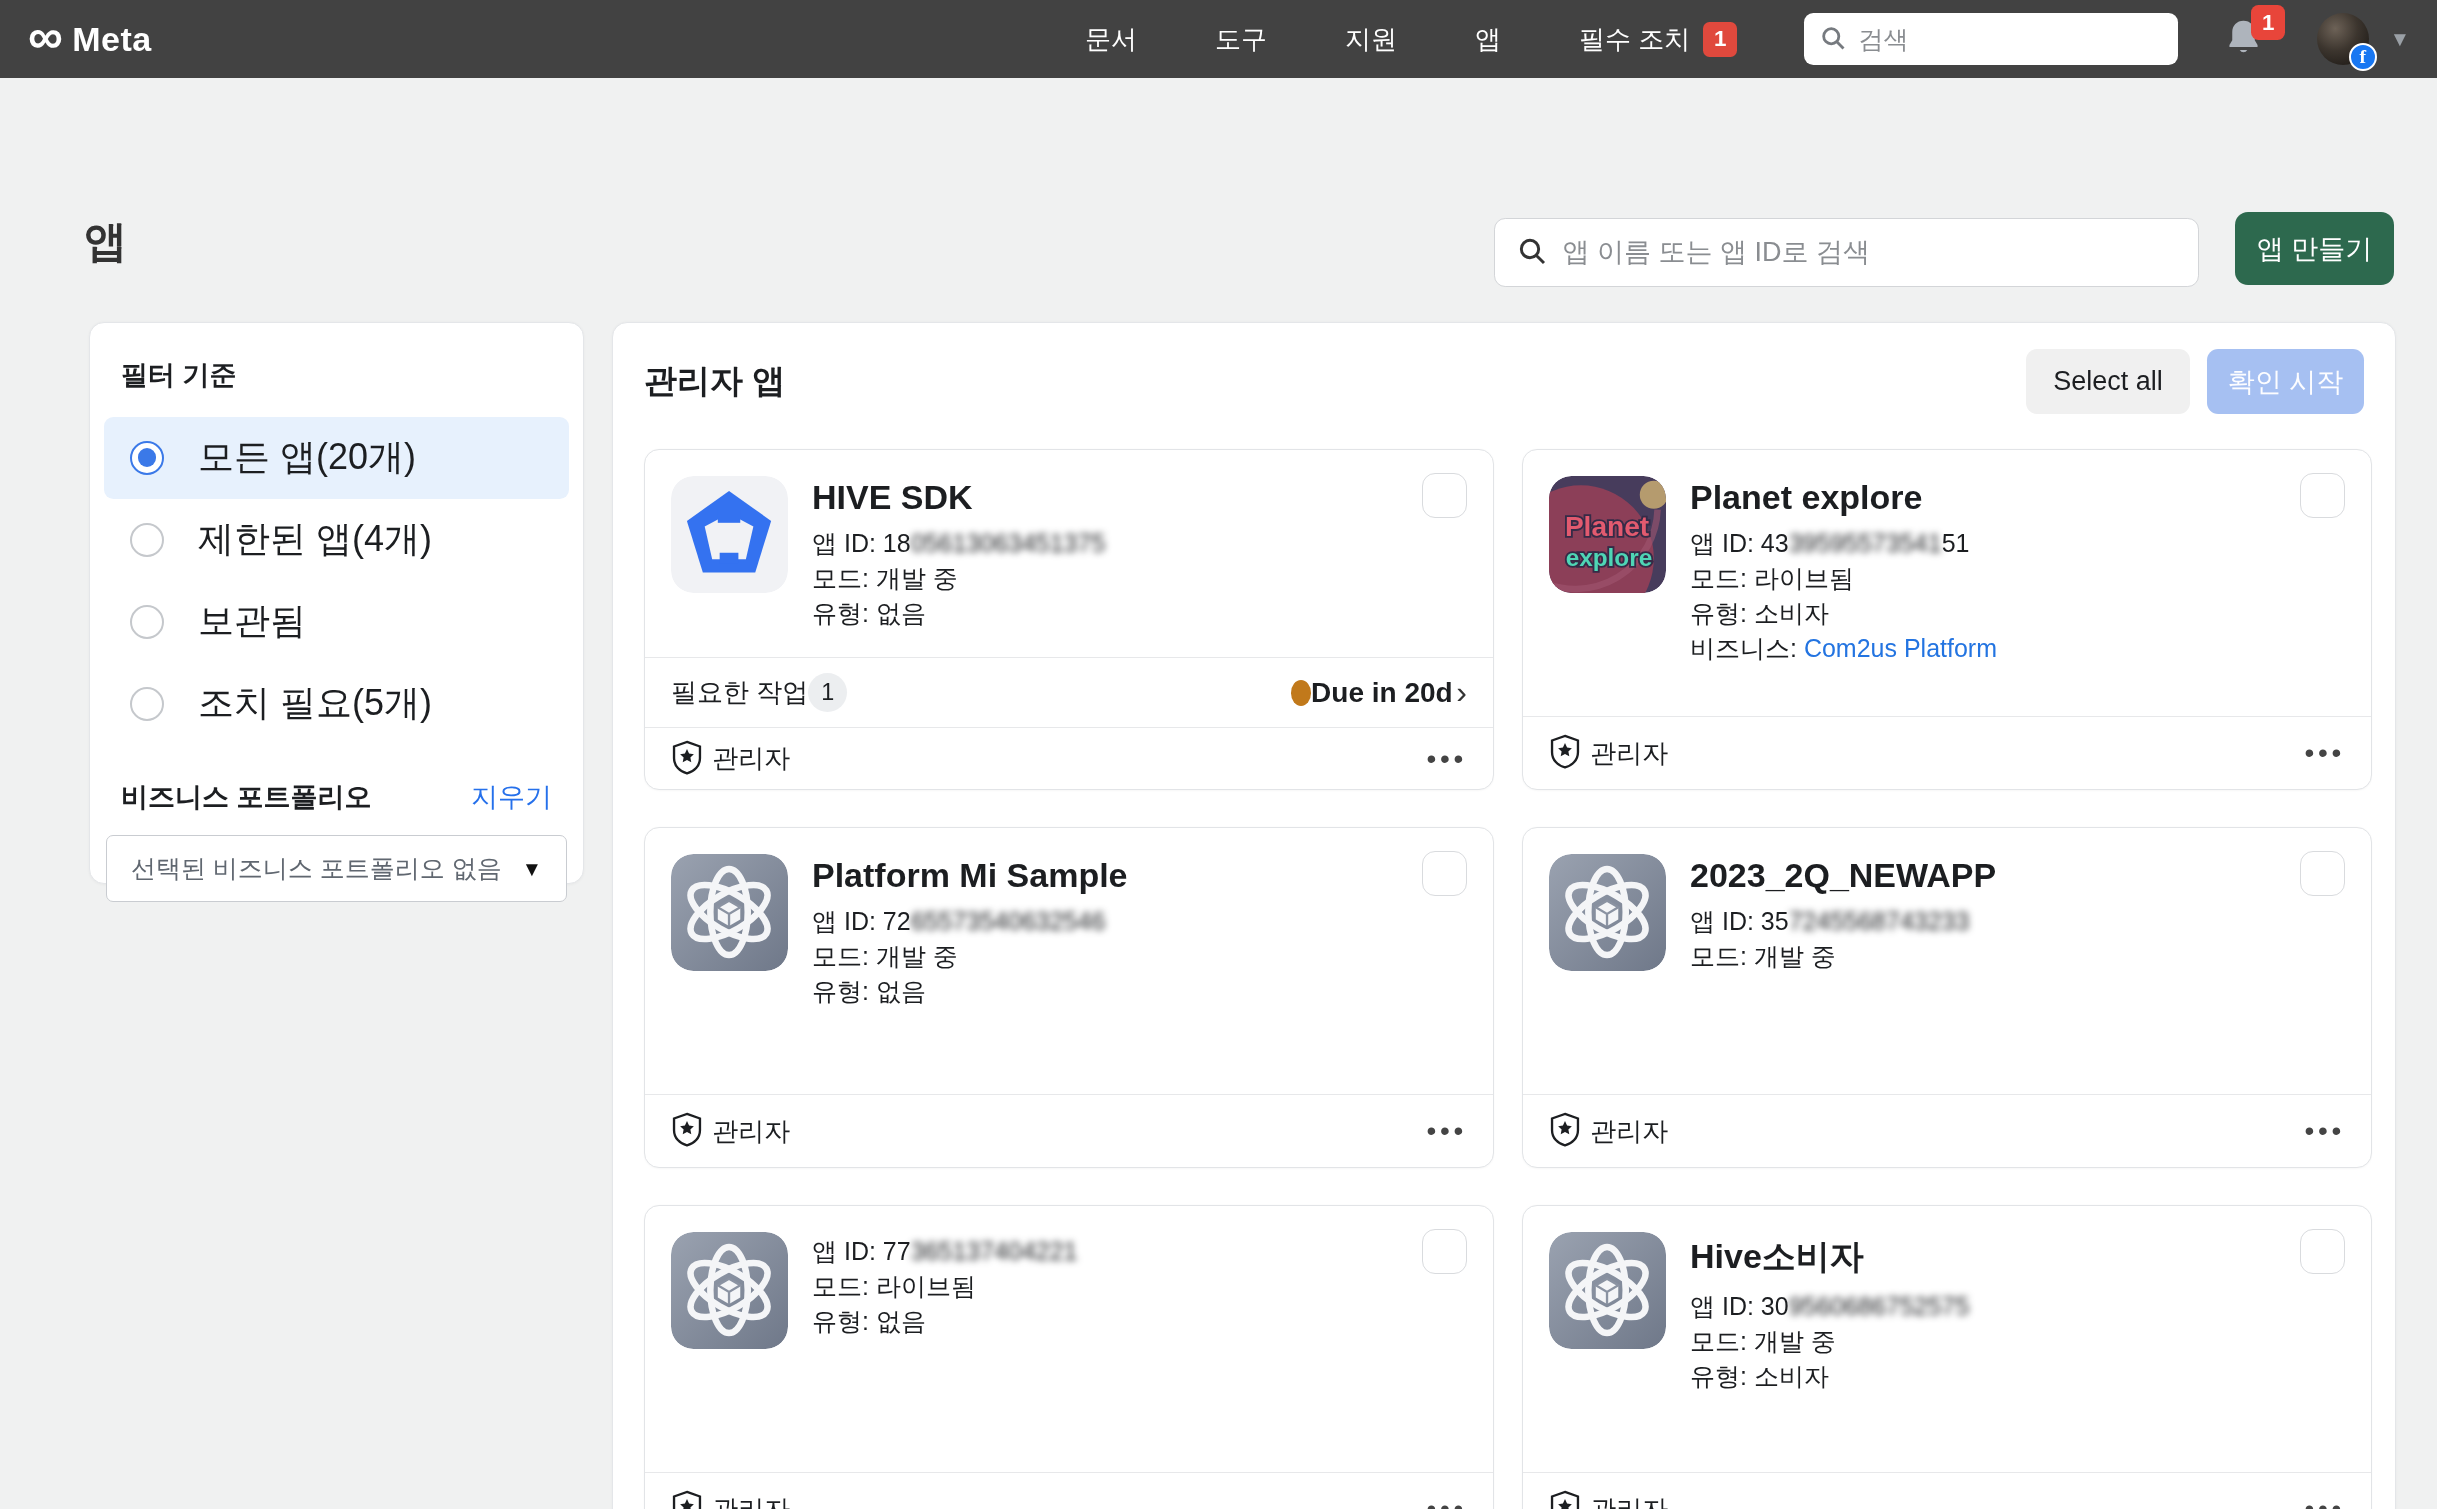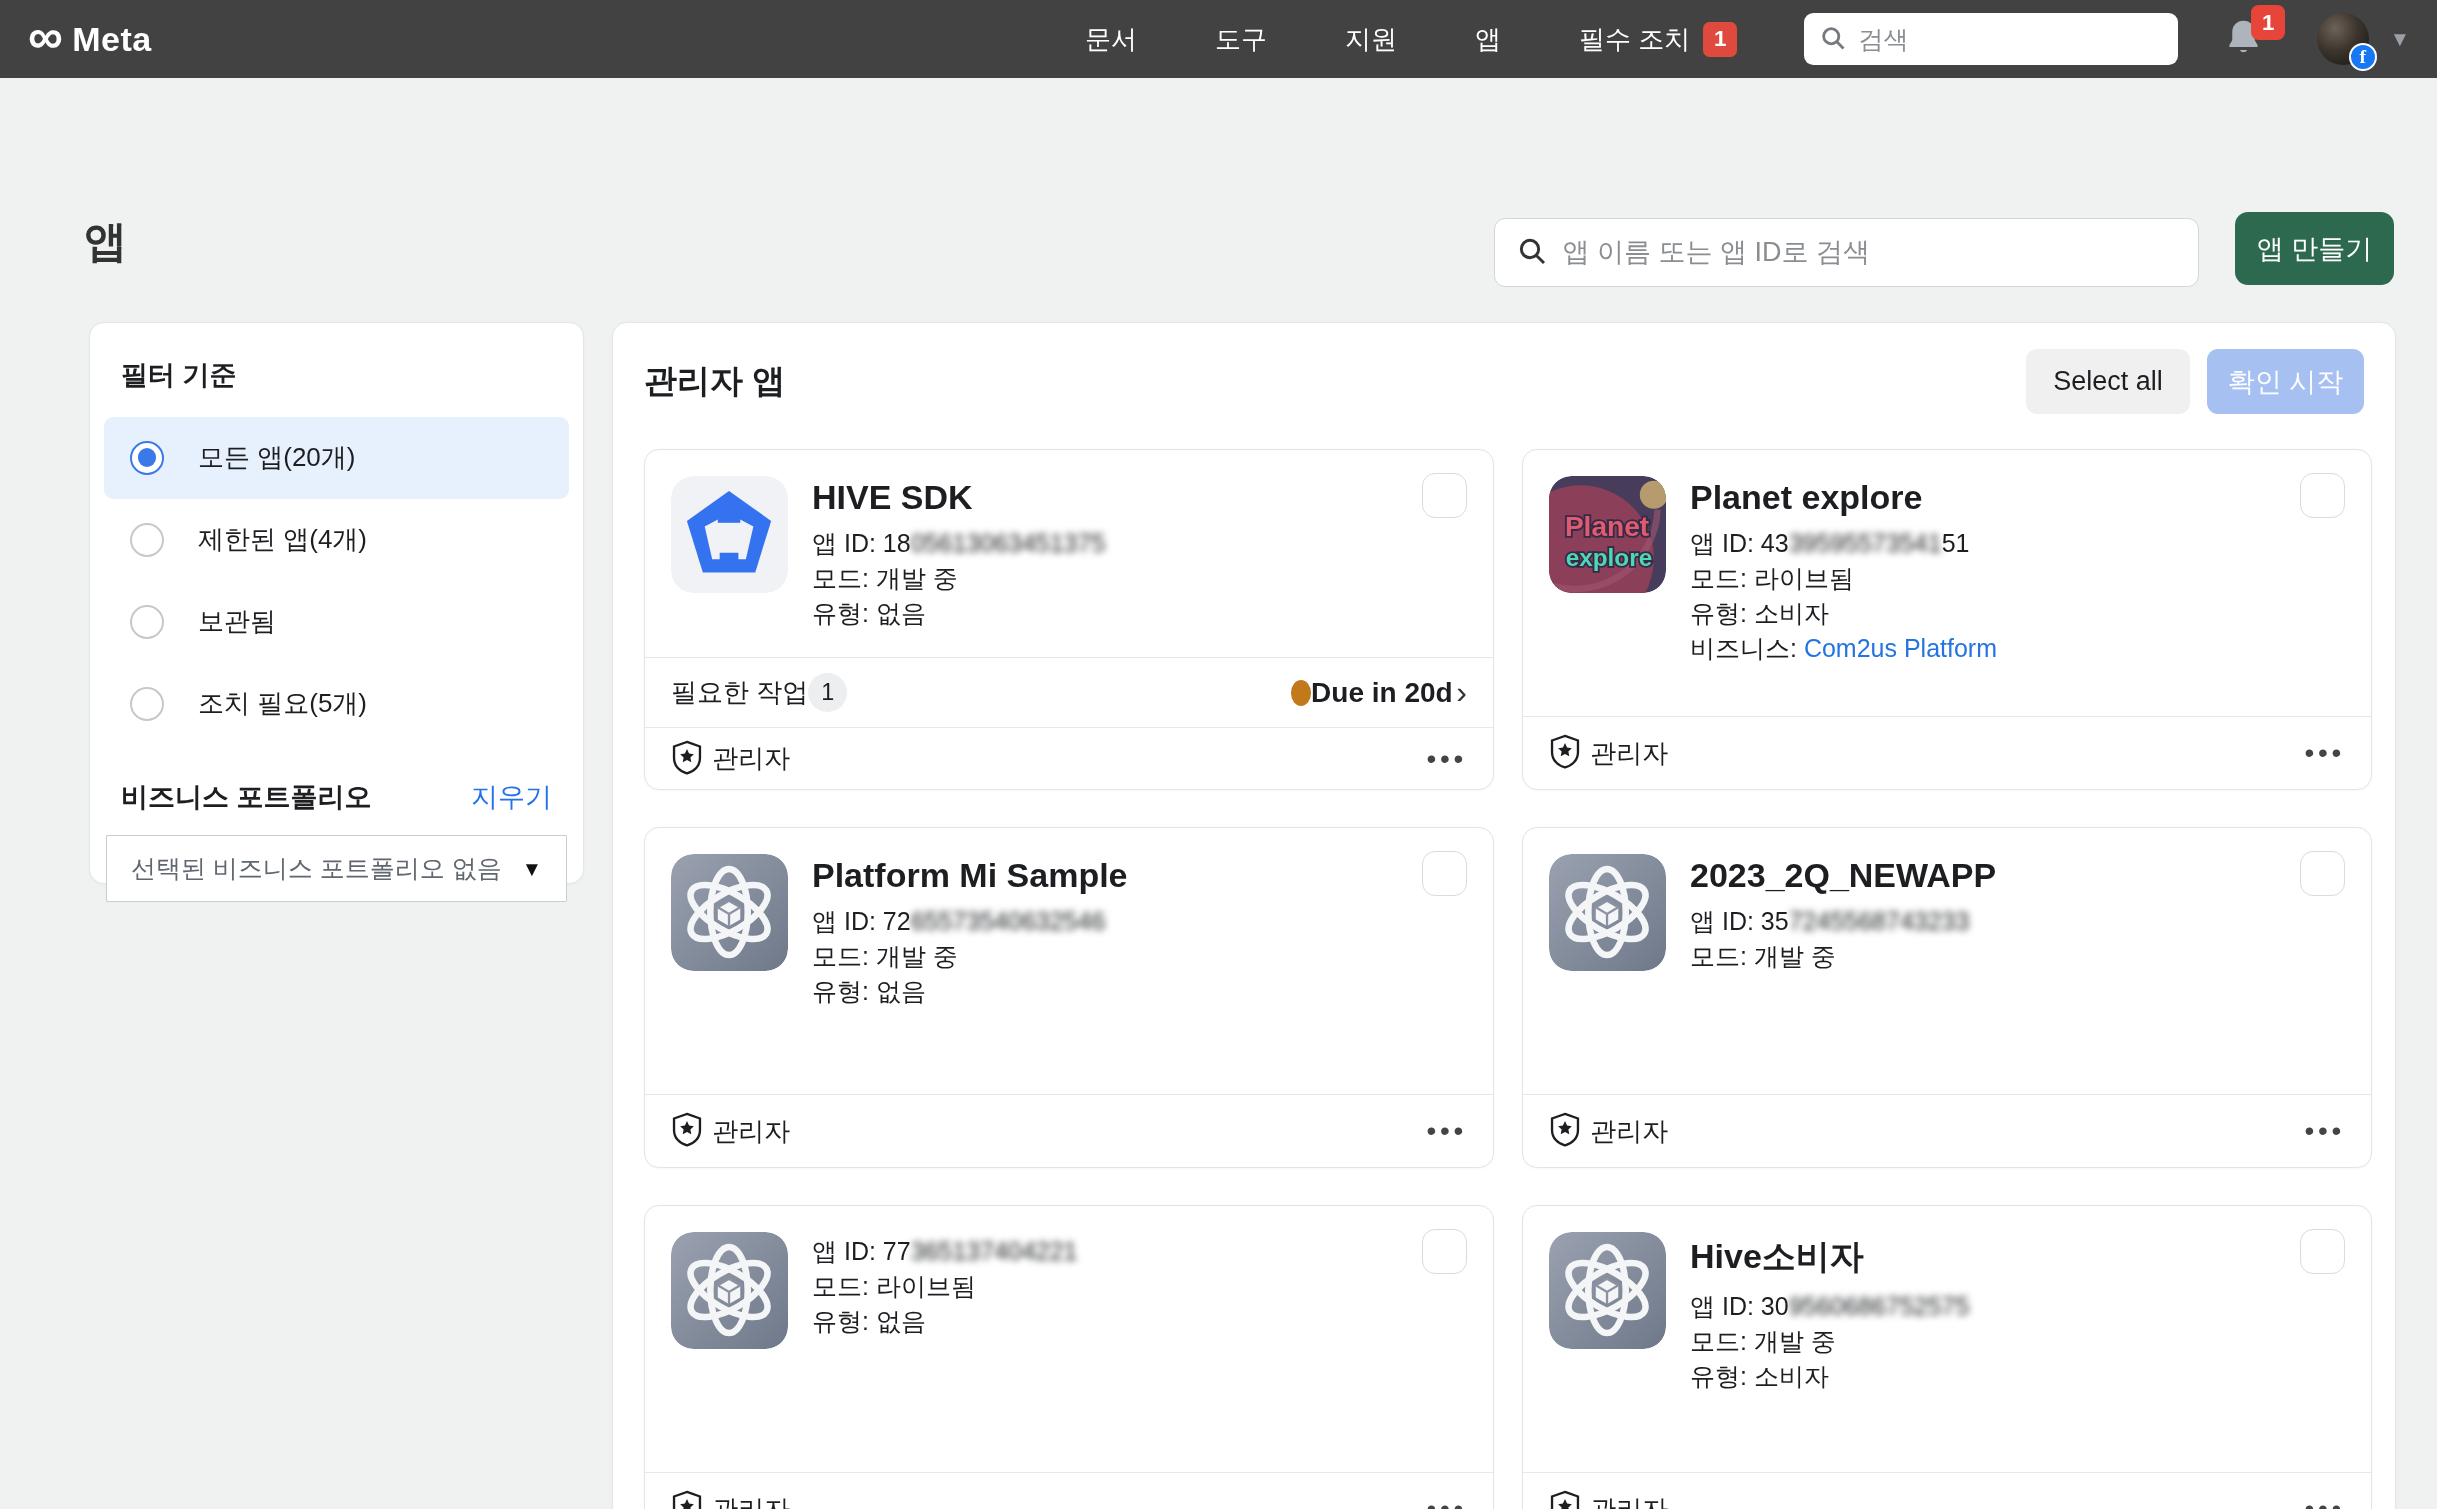--- a/index.html
+++ b/index.html
@@ -53,25 +53,25 @@
                   border:0.9px solid #e4e6e9; border-radius:15px; box-shadow:0 0.9px 2.8px rgba(0,0,0,0.04);
                   padding:26px 14px; }
   .filter-title { font-size:27px; font-weight:bold; margin:7.5px 0 24px 17px; }
   .filter-option { height:82px; display:flex; align-items:center; gap:34px; padding:0 26px;
                    border-radius:9.3px; cursor:pointer; }
   .filter-option.selected { background:#e7f1fd; }
   .radio { width:34px; height:34px; border-radius:50%; border:2.8px solid #c5c8cc; background:#fff;
            flex:none; display:flex; align-items:center; justify-content:center; }
   .filter-option.selected .radio { border-color:#3b79e8; }
   .filter-option.selected .radio::after { content:""; width:18.7px; height:18.7px; border-radius:50%; background:#3b79e8; }
-  .filter-option .opt-label { font-size:26px; }
+  .filter-option .opt-label { font-size:36px; }
   .portfolio-head { display:flex; align-items:center; margin:34px 17px 20.5px 17px; }
   .portfolio-title { font-size:27px; font-weight:bold; }
   .clear-link { margin-left:auto; color:#2570eb; font-size:27px; cursor:pointer; }
-  .portfolio-dd { margin:0 1.9px; height:67px; border:0.9px solid #c9ccd1; border-radius:1px;
+  .portfolio-dd { margin:0 1.9px; height:67px; border:0.9px solid #c9ccd1; border-radius:7px;
                   display:flex; align-items:center; padding:0 24px; cursor:pointer; background:#fff; }
   .dd-value { font-size:25px; color:#606770; }
   .dd-caret { margin-left:auto; font-size:20.5px; color:#111; }
   .dd-caret::before { content:"\25BC"; }
 
   
   .main-panel { position:absolute; left:612px; top:322px; width:1784px; height:1308px; background:#fff;
                 border:0.9px solid #e4e6e9; border-radius:15px; box-shadow:0 0.9px 2.8px rgba(0,0,0,0.04); }
   .main-head { display:flex; align-items:center; height:117px; padding:0 31px; }
   .main-heading { font-size:33px; font-weight:bold; }

